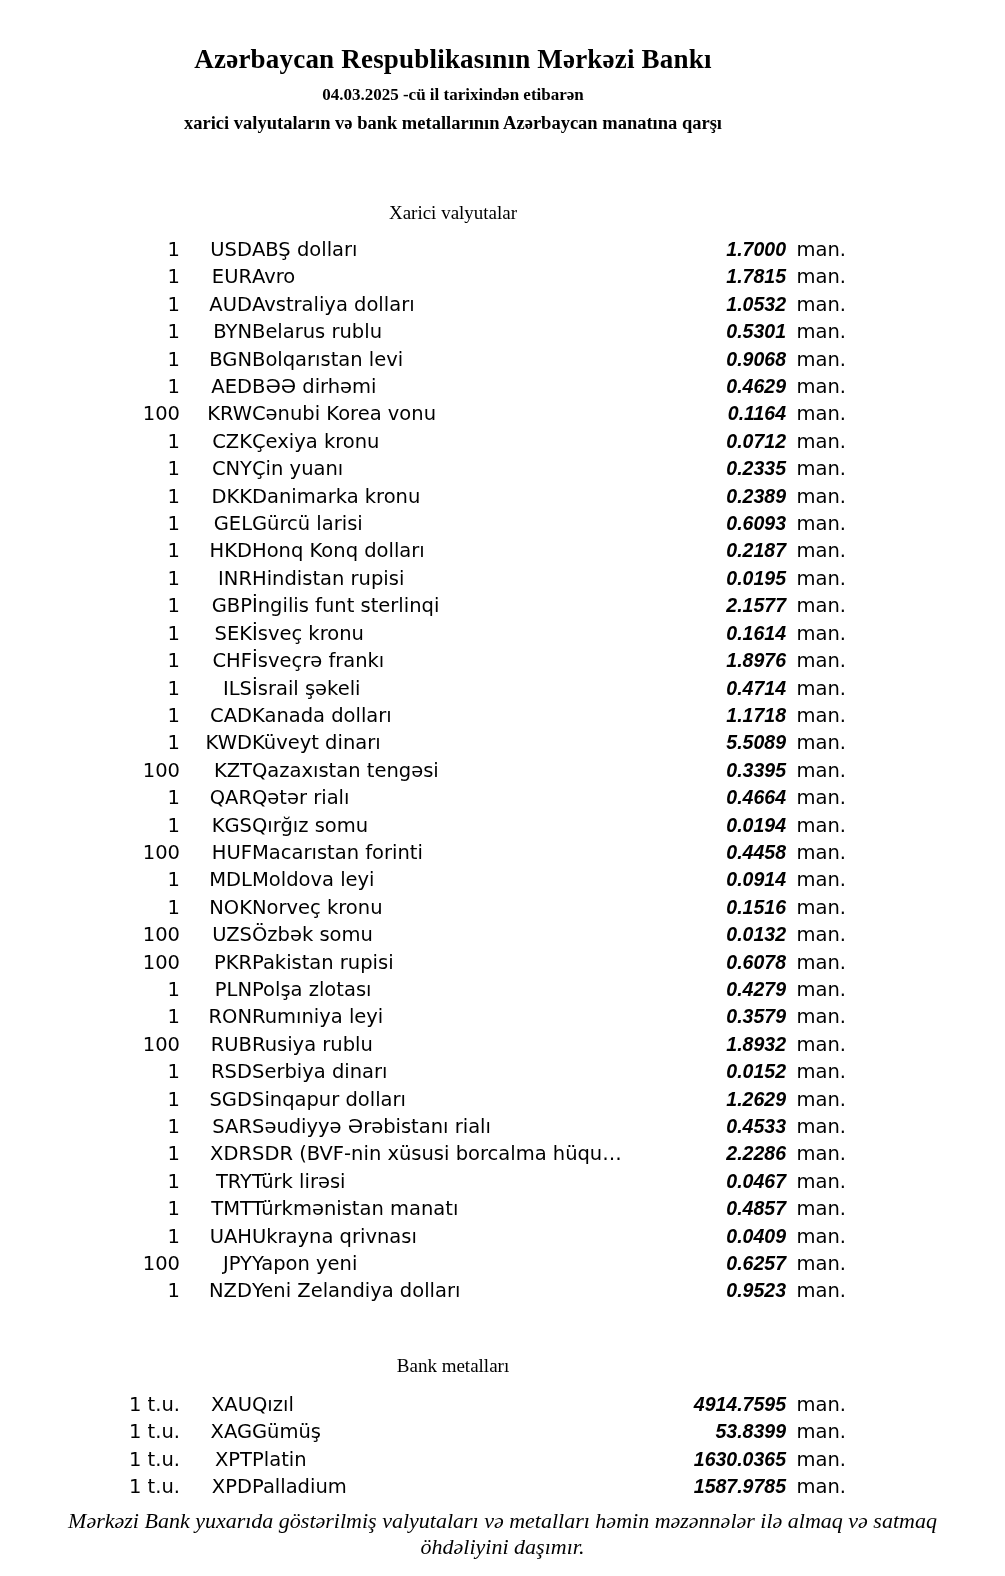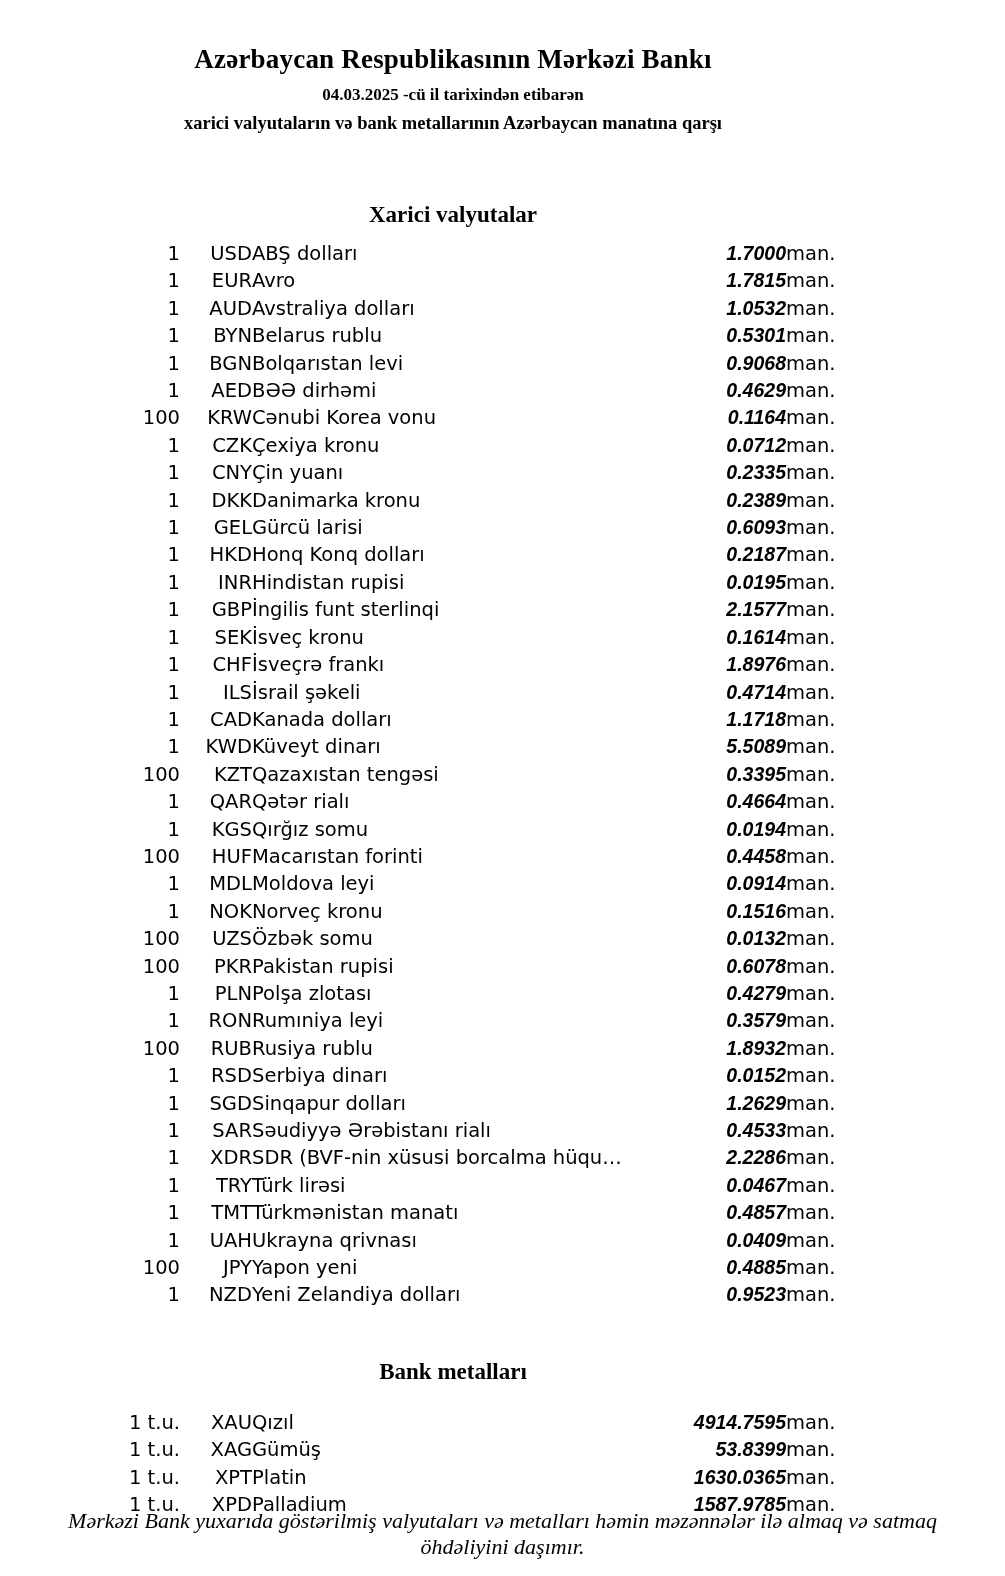--- a/index.html
+++ b/index.html
@@ -37,27 +37,27 @@
   }
   .subtitle-line {
     font-family: "Liberation Serif", serif;
     font-weight: bold;
     font-size: 18.5px;
     text-align: center;
     margin: 0 0 0 0;
   }
   .section-heading {
     font-family: "Liberation Serif", serif;
-    font-weight: bold;
-    font-size: 23px;
+    font-weight: normal;
+    font-size: 19px;
     text-align: center;
     margin: 0;
   }
   .sec1-head { margin-top: 68px; margin-bottom: 12px; }
-  .sec2-head { margin-top: 50px; margin-bottom: 24px; }
+  .sec2-head { margin-top: 50px; margin-bottom: 14px; }
 
   table.rates {
     width: 100%;
     border-collapse: collapse;
     table-layout: fixed;
   }
   table.rates td {
     padding: 0;
     font-size: 19.5px;
     line-height: 27.4px;
@@ -87,21 +87,21 @@
     width: 160px;
     text-align: right;
     font-style: italic;
     font-family: Liberation Sans, sans-serif;
     font-size: 19px;
     font-weight: bold;
     padding-right: 14px;
   }
   td.unit {
     width: 60px;
-    text-align: left;
+    text-align: right;
     font-family: "DejaVu Sans", sans-serif;
     font-size: 19px;
     margin-top: 48px;
   }
 
   table.metals td.qty {
     width: 120px;
     text-align: right;
     padding-right: 0;
   }
@@ -391,21 +391,21 @@
           <td class="qty">1</td>
           <td class="code">UAH</td>
           <td class="name">Ukrayna qrivnası</td>
           <td class="value">0.0409</td>
           <td class="unit">man.</td>
         </tr>
         <tr>
           <td class="qty">100</td>
           <td class="code">JPY</td>
           <td class="name">Yapon yeni</td>
-          <td class="value">0.4885</td>
+          <td class="value">0.6257</td>
           <td class="unit">man.</td>
         </tr>
         <tr>
           <td class="qty">1</td>
           <td class="code">NZD</td>
           <td class="name">Yeni Zelandiya dolları</td>
           <td class="value">0.9523</td>
           <td class="unit">man.</td>
         </tr>
       </tbody>

